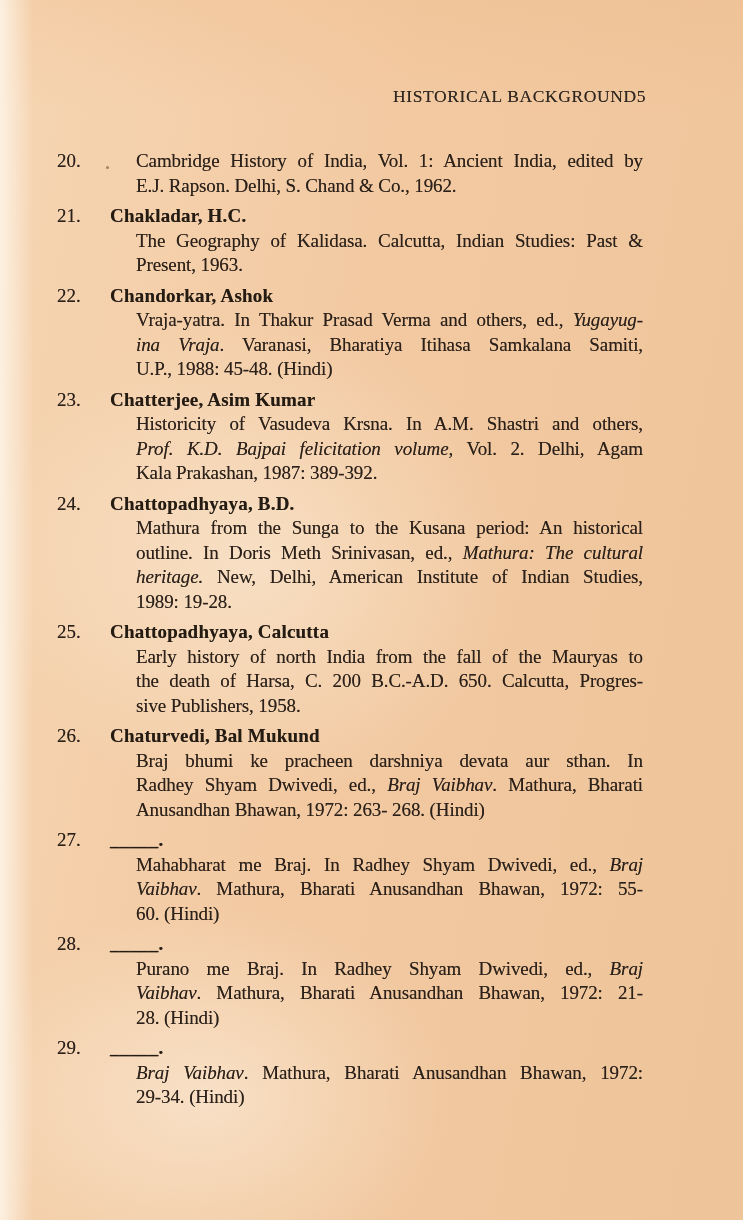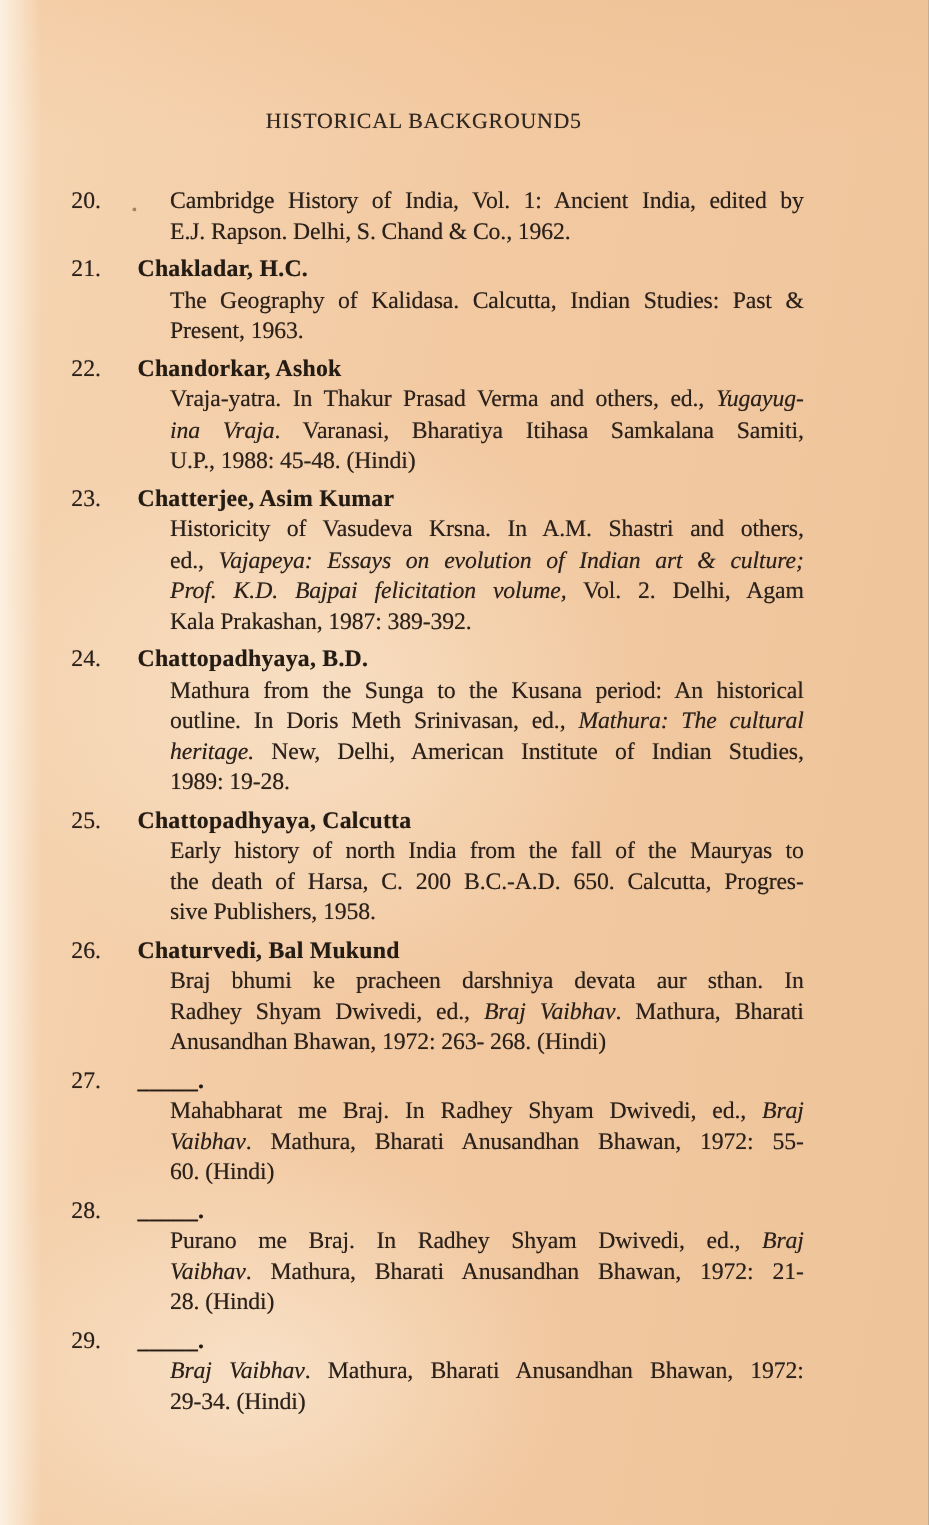--- a/index.html
+++ b/index.html
@@ -10,21 +10,21 @@
       radial-gradient(ellipse 46% 22% at 28% 90%, rgba(253,243,228,.55), rgba(253,243,228,0) 72%),
       linear-gradient(90deg, rgba(253,242,228,.95) 0%, rgba(253,242,228,0) 4.5%),
       linear-gradient(180deg, rgba(238,186,136,.28) 0%, rgba(238,186,136,0) 9%),
       linear-gradient(100deg, #f6d6b4 0%, #f2c9a1 45%, #eec49a 100%);
     font-family:"Liberation Serif","DejaVu Serif",serif;
     color:#2b211a;
     text-shadow:0 0 .6px rgba(43,33,26,.55);
   }
   .header{
     position:absolute;left:32px;right:97px;top:86px;
-    display:flex;justify-content:center;align-items:baseline;
+    display:flex;justify-content:flex-end;align-items:baseline;
     font-size:17.5px;letter-spacing:.6px;color:#2e2620;
   }
   .entries{position:absolute;left:57px;top:137px;width:586px;}
   .entry{display:flex;margin-top:6px;}
   .entry:first-child{margin-top:12px;}
   .num{flex:0 0 53px;font-size:19px;line-height:24.5px;}
   .content{flex:1;font-size:19px;line-height:24.5px;padding-left:26px;}
   .author{margin-left:-26px;font-weight:bold;letter-spacing:.2px;color:#241b13;}
   .line{text-align:justify;text-align-last:justify;text-justify:inter-word;letter-spacing:-0.1px;}
   .line.last{text-align-last:left;}
@@ -64,21 +64,20 @@
           <div class="line"><span>Vraja-yatra. In Thakur Prasad Verma and others, ed., </span><span class="it">Yugayug-</span></div>
           <div class="line"><span class="it">ina Vraja</span><span>. Varanasi, Bharatiya Itihasa Samkalana Samiti,</span></div>
           <div class="line last"><span>U.P., 1988: 45-48. (Hindi)</span></div>
         </div>
       </div>
       <div class="entry">
         <div class="num">23.</div>
         <div class="content">
           <div class="author">Chatterjee, Asim Kumar</div>
           <div class="line"><span>Historicity of Vasudeva Krsna. In A.M. Shastri and others,</span></div>
-          <div class="line"><span>ed., </span><span class="it">Vajapeya: Essays on evolution of Indian art &amp; culture;</span></div>
           <div class="line"><span class="it">Prof. K.D. Bajpai felicitation volume,</span><span> Vol. 2. Delhi, Agam</span></div>
           <div class="line last"><span>Kala Prakashan, 1987: 389-392.</span></div>
         </div>
       </div>
       <div class="entry">
         <div class="num">24.</div>
         <div class="content">
           <div class="author">Chattopadhyaya, B.D.</div>
           <div class="line"><span>Mathura from the Sunga to the Kusana period: An historical</span></div>
           <div class="line"><span>outline. In Doris Meth Srinivasan, ed., </span><span class="it">Mathura: The cultural</span></div>

